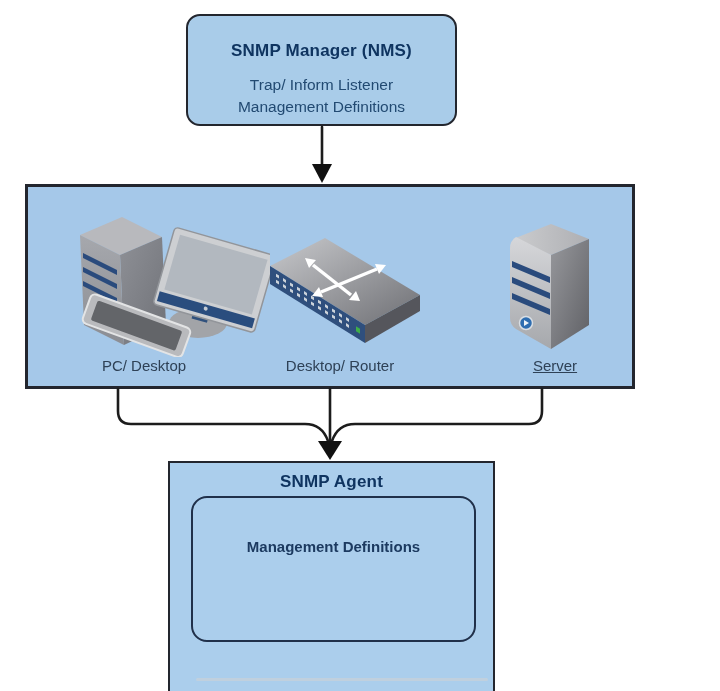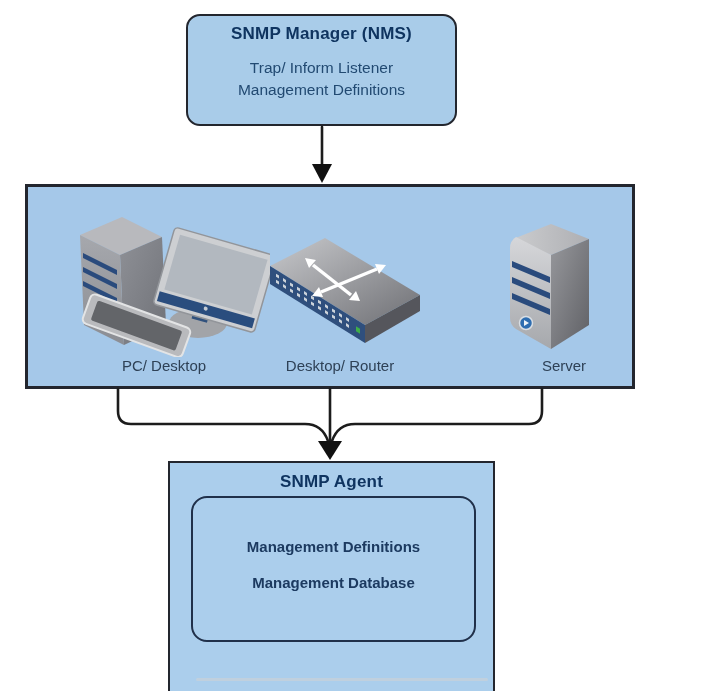--- a/index.html
+++ b/index.html
@@ -4,32 +4,32 @@
 <style>
   html,body{margin:0;padding:0;background:#ffffff;}
   .canvas{
     position:relative;width:720px;height:691px;background:#ffffff;
     font-family:"Liberation Sans",sans-serif;overflow:hidden;
   }
   .box{position:absolute;box-sizing:border-box;background:#a9cce9;border:3px solid #23262e;}
   
   .top-box{left:186px;top:14px;width:271px;height:112px;border-radius:14px;border-width:2.5px;text-align:center;}
   .box-title{font-weight:bold;font-size:17px;color:#0f3460;letter-spacing:.2px;}
-  .top-box .box-title{margin-top:8px;}
+  .top-box .box-title{margin-top:25px;}
   .top-box .box-body{margin-top:13px;font-size:15.5px;line-height:22px;color:#224a72;}
   
   .devices-box{left:25px;top:184px;width:610px;height:205px;background:#a5c8e9;}
   .device-icon{position:absolute;}
   .device-label{
     position:absolute;top:170px;height:22px;text-align:center;
     font-size:15px;color:#2e4156;
   }
-  .label-pc{left:36px;width:200px;}
+  .label-pc{left:16px;width:200px;}
   .label-switch{left:212px;width:200px;}
-  .label-server{left:436px;width:200px;}
+  .label-server{left:427px;width:200px;text-decoration:underline;}
   
   .agent-box{left:168px;top:461px;width:327px;height:260px;border-width:2.5px;background:#abceec;text-align:center;}
   .agent-box .box-title{margin-top:9px;}
   .inner-box{
     position:absolute;left:21px;top:33px;width:285px;height:146px;box-sizing:border-box;
     border:2.5px solid #20304a;border-radius:16px;
     padding-top:40px;font-size:15px;font-weight:bold;color:#1c3a60;
   }
   .inner-box .line{margin-bottom:19px;}
   
@@ -168,21 +168,20 @@
       <circle cx="25" cy="104" r="6.5" fill="#2e6db0" stroke="#d9dee3" stroke-width="1.5"></circle>
       <polygon points="23,101 28,104 23,107" fill="#eef3f8"></polygon>
     </svg>
     <div class="device-label label-server">Server</div>
   </div>
 
   <div class="box agent-box">
     <div class="box-title">SNMP Agent</div>
     <div class="inner-box">
       <div class="line">Management Definitions</div>
-      <div class="line">Management Database</div>
     </div>
   </div>
 
   <svg class="connectors" viewBox="0 0 720 691">
     <g stroke="#1c1c1c" stroke-width="2.6" fill="none" stroke-linecap="round">
 
       <line x1="322" y1="127" x2="322" y2="166"></line>
 
       <path d="M118,389 L118,411 Q118,424 131,424 L305,424 Q322,424 328,441"></path>
       <path d="M542,389 L542,411 Q542,424 529,424 L355,424 Q338,424 332,441"></path>

